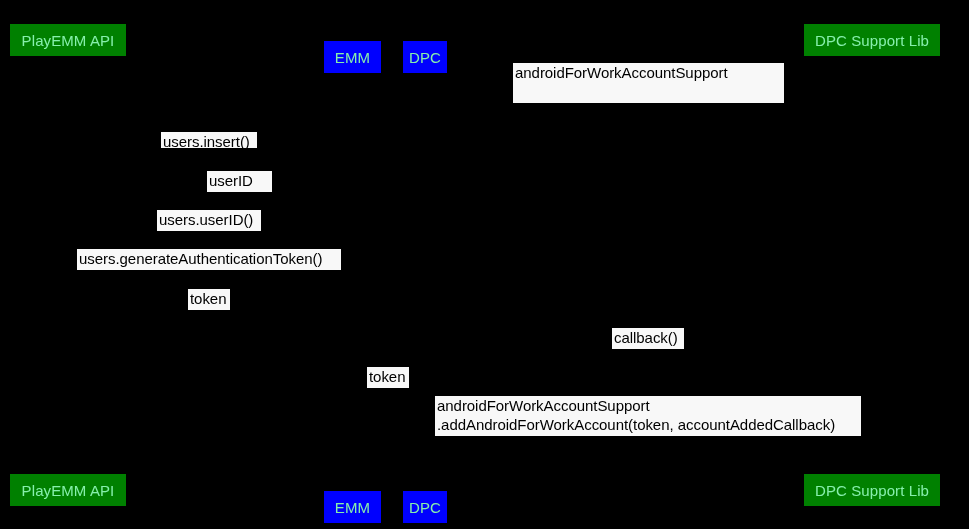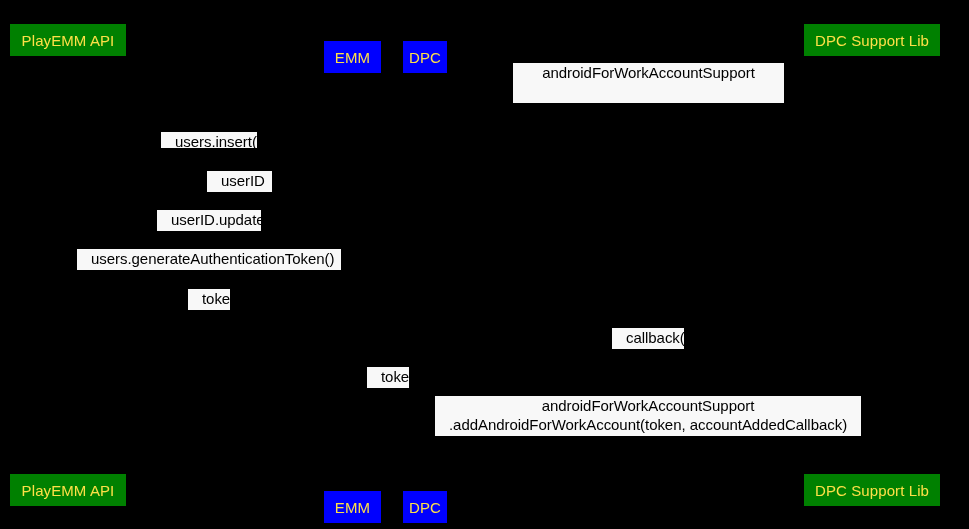--- a/index.html
+++ b/index.html
@@ -15,39 +15,39 @@
     background: #000000;
     overflow: hidden;
     font-family: "Liberation Sans", sans-serif;
   }
   .participant {
     position: absolute;
     box-sizing: border-box;
     display: flex;
     align-items: center;
     justify-content: center;
-    color: #fde047;
+    color: #86efac;
     font-size: 15px;
     line-height: 1;
     white-space: nowrap;
     letter-spacing: 0.1px;
   }
   .participant.green { background: #008000; }
   .participant.blue  { background: #0000ff; margin-top: 17px; }
 
   .msg-label {
     position: absolute;
     box-sizing: border-box;
     background: #f8f8f8;
     color: #000000;
     font-size: 15px;
     line-height: 19px;
-    text-align: center;
+    text-align: left;
     white-space: pre;
-    padding: 0 14px;
+    padding: 0 2px;
     letter-spacing: -0.05px;
   }
   .msg-label.two-line {
     line-height: 19px;
   }
   .msg-line {
     display: block;
   }
 </style>
 </head>
@@ -74,19 +74,19 @@
     </div>
     <div class="participant blue" style="left: 403px; top: 474px; width: 44px; height: 32px;">
       <span>DPC</span>
     </div>
     <div class="participant green" style="left: 804px; top: 474px; width: 136px; height: 32px;">
       <span>DPC Support Lib</span>
     </div>
     <div class="msg-label two-line" style="left: 513px; top: 63px; width: 271px; height: 40px;"><span class="msg-line">androidForWorkAccountSupport</span></div>
     <div class="msg-label" style="left: 161px; top: 132px; width: 96px; height: 16px;"><span class="msg-line">users.insert()</span></div>
     <div class="msg-label" style="left: 186px; top: 171px; width: 65px; height: 21px; margin-left: 21px;"><span class="msg-line">userID</span></div>
-    <div class="msg-label" style="left: 157px; top: 210px; width: 104px; height: 21px;"><span class="msg-line">userID.update()</span></div>
+    <div class="msg-label" style="left: 157px; top: 210px; width: 104px; height: 21px;"><span class="msg-line">users.userID()</span></div>
     <div class="msg-label" style="left: 77px; top: 249px; width: 264px; height: 21px;"><span class="msg-line">users.generateAuthenticationToken()</span></div>
     <div class="msg-label" style="left: 188px; top: 289px; width: 42px; height: 21px;"><span class="msg-line">token</span></div>
     <div class="msg-label" style="left: 612px; top: 328px; width: 72px; height: 21px;"><span class="msg-line">callback()</span></div>
     <div class="msg-label" style="left: 367px; top: 367px; width: 42px; height: 21px;"><span class="msg-line">token</span></div>
     <div class="msg-label two-line" style="left: 435px; top: 396px; width: 426px; height: 40px;"><span class="msg-line">androidForWorkAccountSupport</span><span class="msg-line">.addAndroidForWorkAccount(token, accountAddedCallback)</span></div>
   </div>
 
 </body></html>

